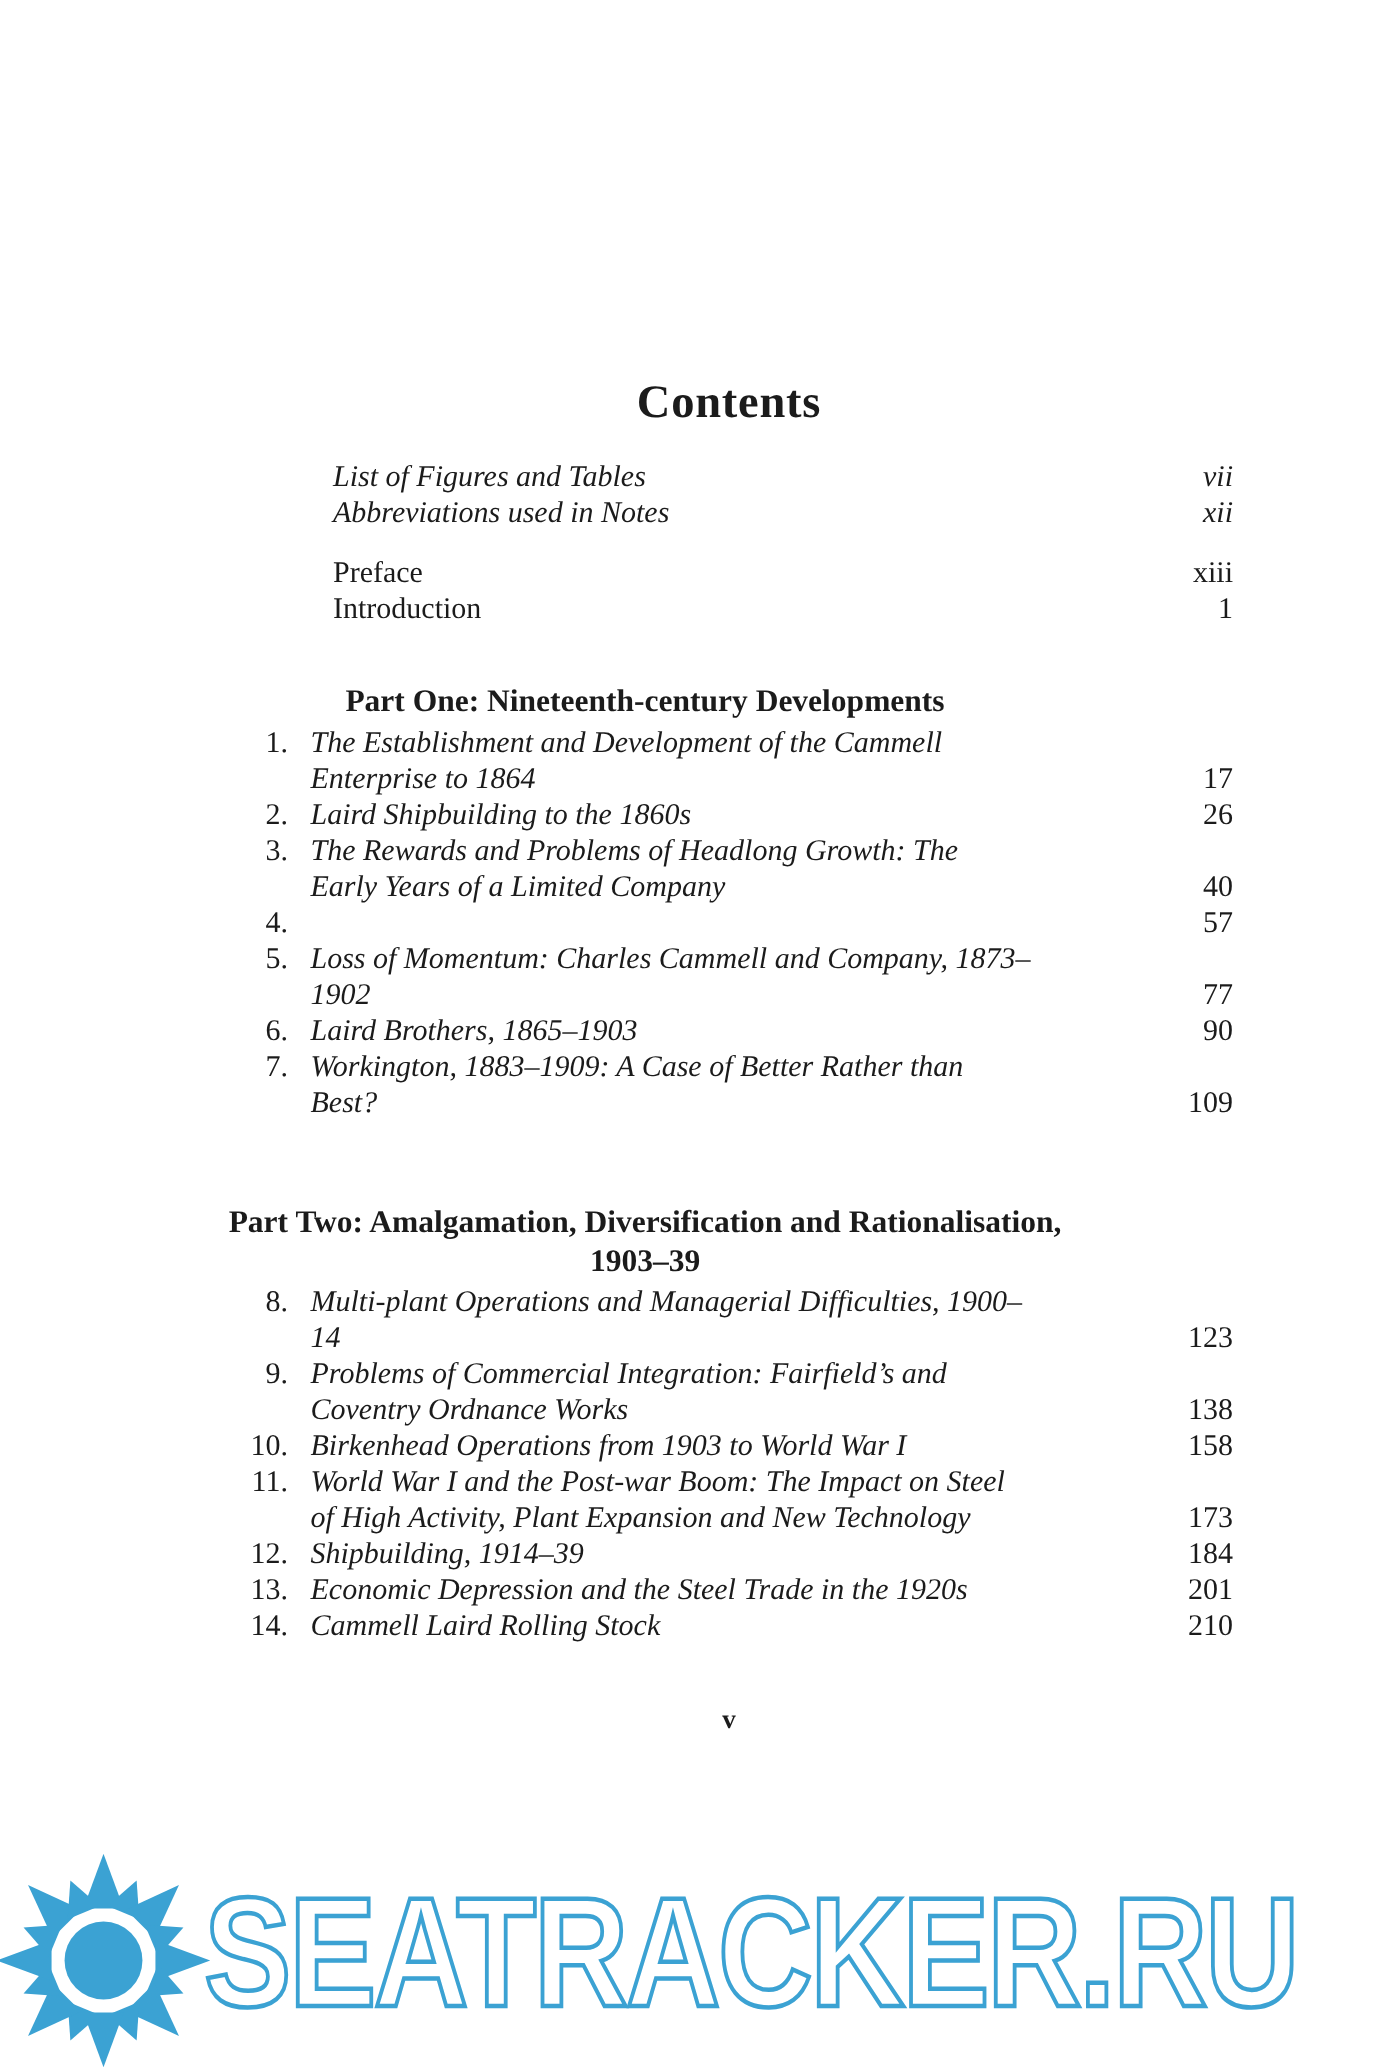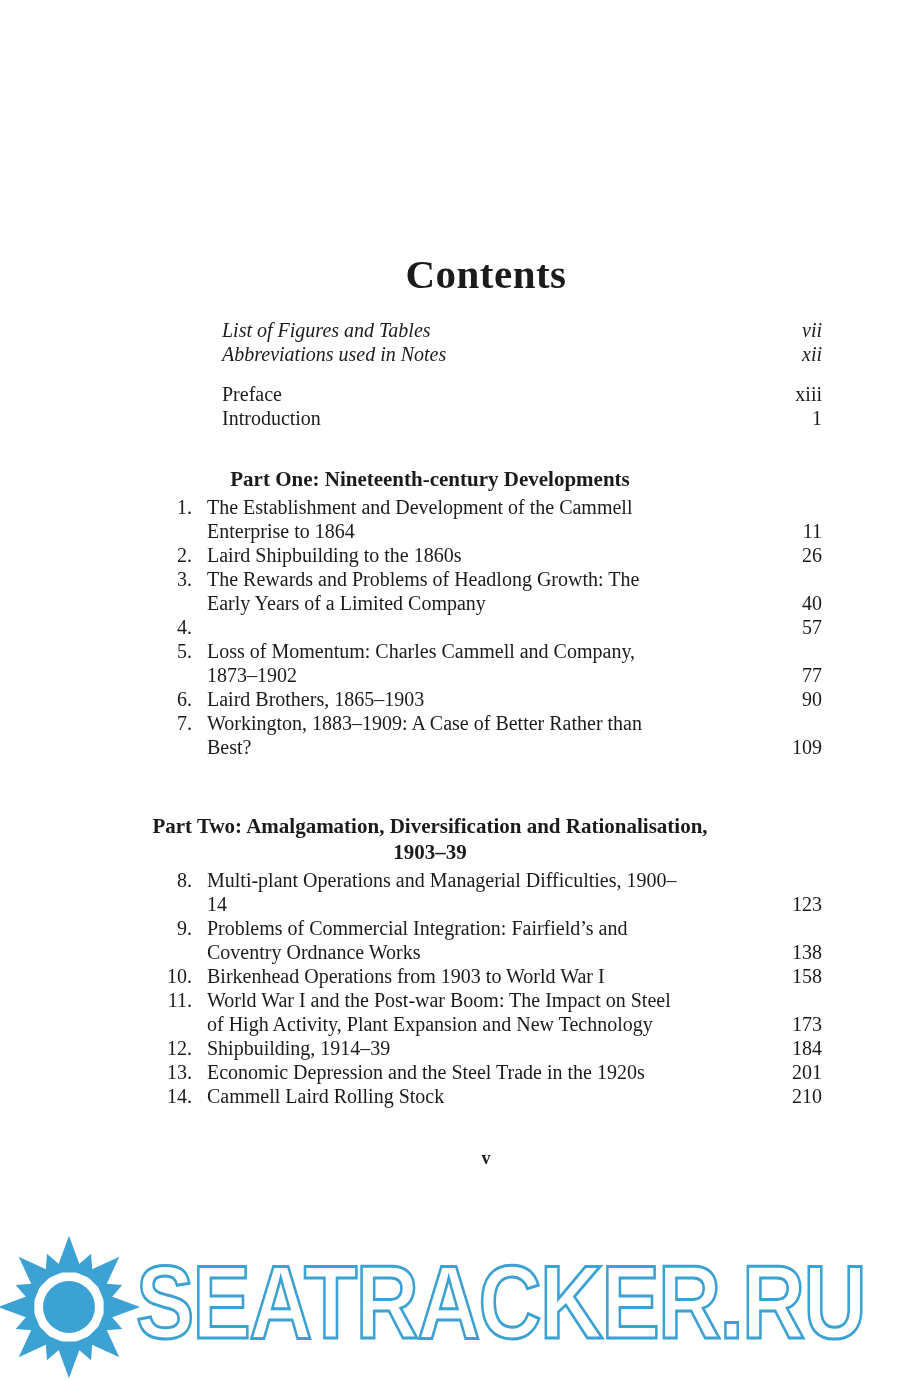--- a/index.html
+++ b/index.html
@@ -15,21 +15,21 @@
     position: relative;
     width: 920px; height: 1381px;
     background: #ffffff;
   }
   .content {
     position: absolute;
     left: 150px; top: 0;
     width: 672px;
   }
   .doc-title {
-    font-size: 41px;
+    font-size: 31px;
     font-weight: bold;
     text-align: center;
     margin-top: 250px;
     letter-spacing: 0.5px;
   }
   .toc {
     margin-top: 20px;
     font-size: 20px;
     line-height: 24px;
   }
@@ -51,21 +51,21 @@
   .part-one .part-heading { margin-top: 36px; }
   .part-two .part-heading { margin-top: 54px; }
 
   .ch-row { display: flex; align-items: flex-start; }
   .ch-num {
     width: 57px;
     text-align: right;
     padding-right: 15px;
     flex-shrink: 0;
   }
-  .ch-title { width: 480px; }
+  .ch-title { width: 480px; font-style: italic; }
   .ch-page {
     flex: 1;
     text-align: right;
     align-self: flex-end;
   }
 
   .folio {
     text-align: center;
     font-weight: bold;
     font-size: 18px;
@@ -131,21 +131,21 @@
           <span class="fm-page">1</span>
         </div>
       </div>
 
       <div class="part part-one">
         <div class="part-heading">Part One: Nineteenth-century Developments</div>
 
         <div class="ch-row">
           <span class="ch-num">1.</span>
           <span class="ch-title">The Establishment and Development of the Cammell Enterprise to 1864</span>
-          <span class="ch-page">11</span>
+          <span class="ch-page">17</span>
         </div>
         <div class="ch-row">
           <span class="ch-num">2.</span>
           <span class="ch-title">Laird Shipbuilding to the 1860s</span>
           <span class="ch-page">26</span>
         </div>
         <div class="ch-row">
           <span class="ch-num">3.</span>
           <span class="ch-title">The Rewards and Problems of Headlong Growth: The Early Years of a Limited Company</span>
           <span class="ch-page">40</span>

